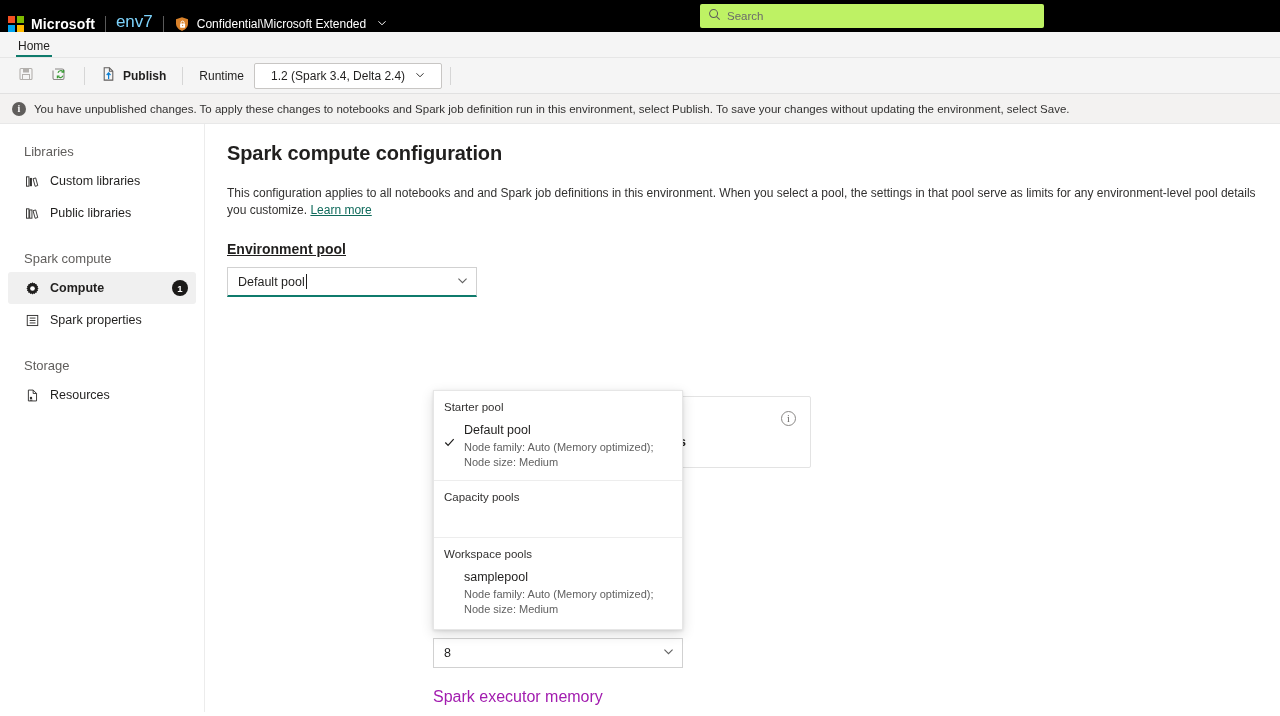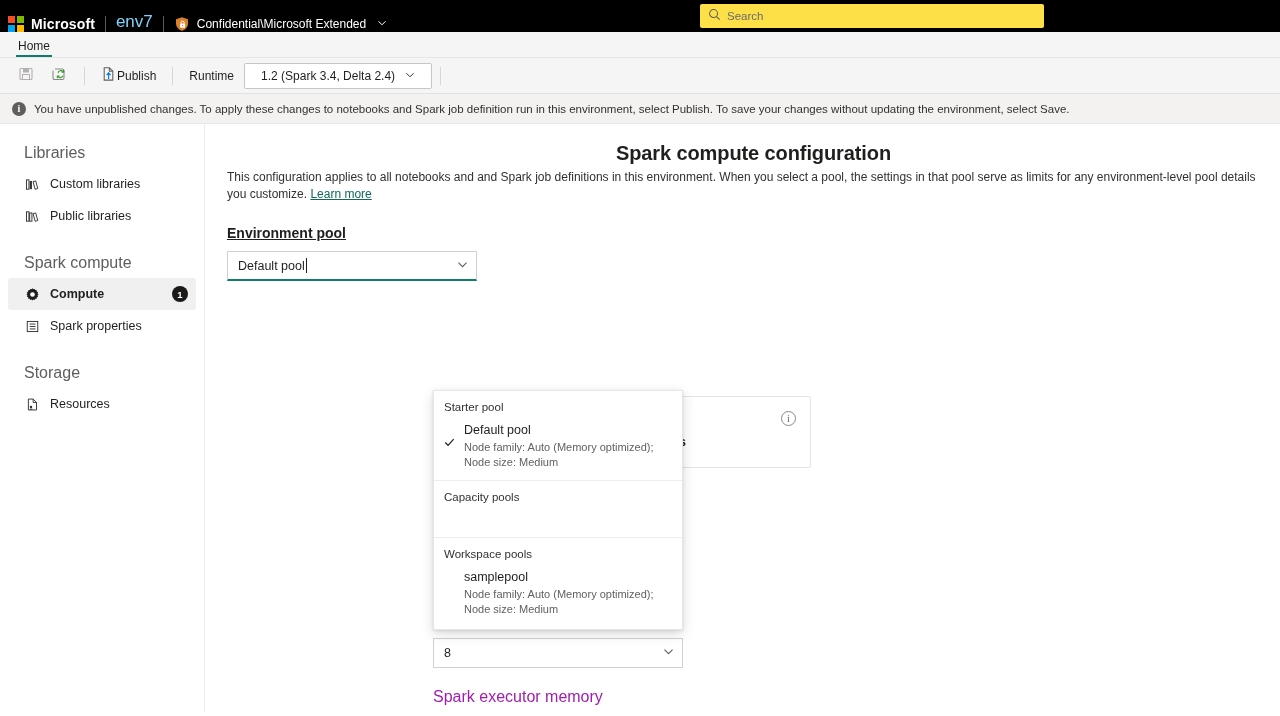--- a/index.html
+++ b/index.html
@@ -46,21 +46,21 @@
     color: #ffffff; font-size: 12px;
   }
   .shield-icon {
     width: 16px; height: 16px; display: block;
   }
   .chev-white { margin-left: 4px; }
 
   .search-box {
     position: absolute; left: 700px; top: 4px;
     width: 344px; height: 24px;
-    background: #fde047; border-radius: 2px;
+    background: #bef264; border-radius: 2px;
     display: flex; align-items: center; padding: 0 8px;
   }
   .search-box .txt {
     font-size: 11.5px; color: #6a6a6a; margin-left: 6px;
   }
 
   
   .tabstrip {
     height: 26px; width: 1280px;
     background: #f5f5f5;
@@ -80,23 +80,23 @@
 
   
   .commandbar {
     height: 36px; width: 1280px;
     background: #f5f5f5;
     border-bottom: 1px solid #e1e1e1;
     display: flex; align-items: center;
     padding-left: 10px; gap: 2px;
   }
   .cmd-btn {
-    display: flex; align-items: center; 
+    display: flex; align-items: center; gap: 6px;
     height: 28px; padding: 0 8px; border-radius: 2px;
-    font-size: 12px; color: #201f1e; cursor: default;
+    font-size: 12px; color: #201f1e; cursor: default; font-weight: bold;
   }
   .cmd-btn.disabled { color: #a19f9d; }
   .cmd-sep { width: 1px; height: 18px; background: #d6d6d6; margin: 0 6px; }
   .runtime-label { font-size: 12px; color: #201f1e; padding: 0 8px; }
   .runtime-select {
     height: 26px; min-width: 146px;
     border: 1px solid #c8c6c4; border-radius: 2px;
     background: #ffffff;
     display: flex; align-items: center; justify-content: space-between;
     padding: 0 16px; font-size: 12px; color: #201f1e;
@@ -126,21 +126,21 @@
   }
 
   
   .leftnav {
     width: 205px; min-width: 205px; height: 588px;
     background: #ffffff;
     border-right: 1px solid #ececec;
     padding-top: 12px;
   }
   .nav-group-title {
-    font-size: 16px; color: #605e5c;
+    font-size: 13px; color: #605e5c;
     padding: 8px 0 6px 24px; font-weight: 400;
   }
   .nav-item {
     display: flex; align-items: center;
     height: 32px; margin: 0 8px; padding-left: 16px;
     border-radius: 3px; cursor: default;
     font-size: 12.5px; color: #201f1e;
     position: relative;
   }
   .nav-item.selected { background: #f0f0f0; font-weight: 600; }
@@ -159,21 +159,21 @@
   .nav-gap { height: 14px; }
 
   
   .main {
     flex: 1; height: 588px; position: relative;
     padding: 12px 0 0 22px;
     overflow: hidden;
   }
   h1.page-title {
     font-size: 20px; font-weight: 600; color: #201f1e;
-    margin: 6px 0 4px 0; letter-spacing: -.1px; text-align: center;
+    margin: 6px 0 20px 0; letter-spacing: -.1px;
   }
   .page-desc {
     font-size: 12px; color: #323130; line-height: 17px;
     max-width: 1030px; margin-bottom: 22px;
   }
   .page-desc a { color: #0f6a5b; text-decoration: underline; }
   h2.section-title {
     font-size: 14px; font-weight: 600; color: #201f1e;
     margin: 0 0 10px 0;
     text-decoration: underline;

